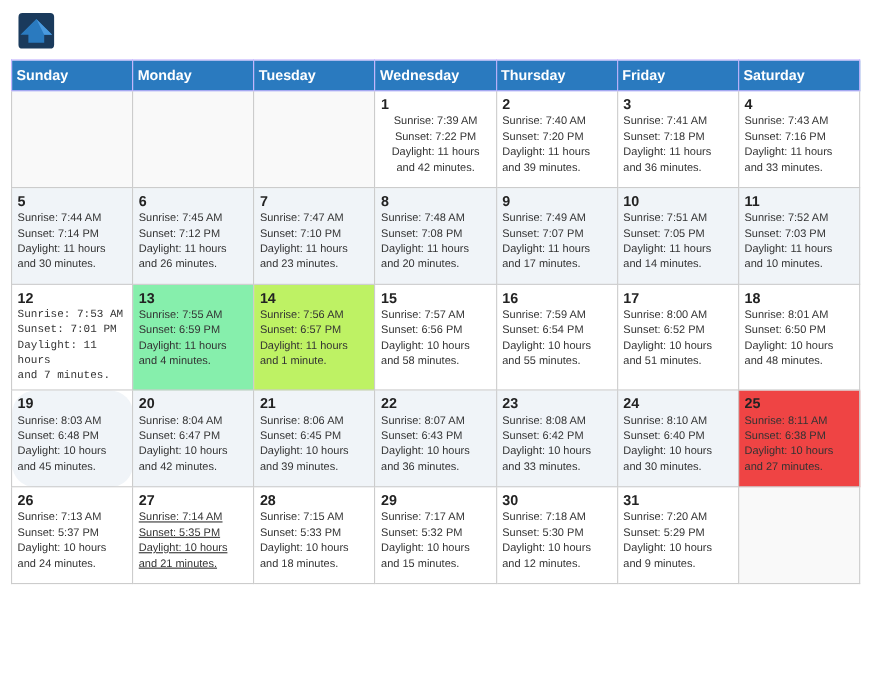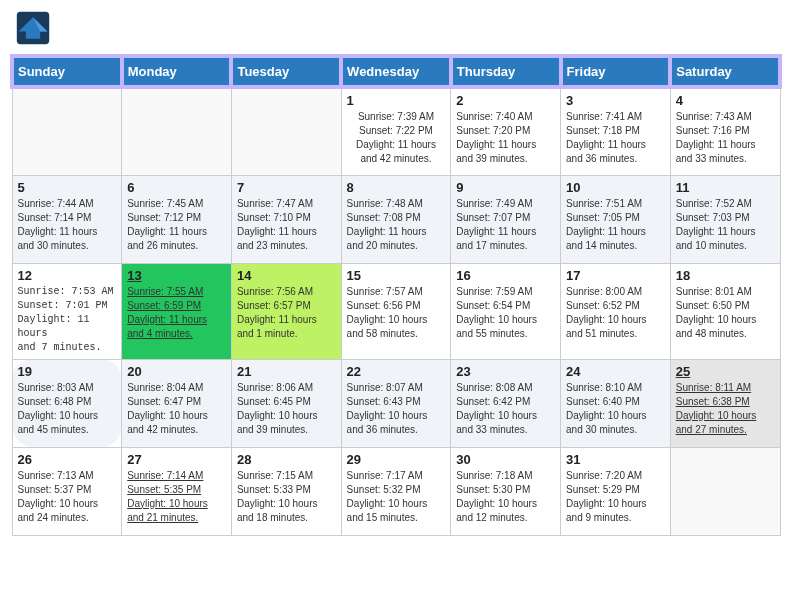--- a/index.html
+++ b/index.html
@@ -53,21 +53,21 @@
       border-collapse: collapse;
       border: 1px solid #ccc;
     }
     .calendar th {
       background: #2a7abf;
       color: #fff;
       font-size: 13px;
       font-weight: bold;
       padding: 6px 4px;
       text-align: left;
-      border: 4px solid #c4b5fd;
+      border: 1px solid #c4b5fd;
     }
     .calendar td {
       vertical-align: top;
       border: 1px solid #ccc;
       padding: 4px 5px;
       font-size: 10.5px;
       color: #333;
       width: calc(100% / 7);
       height: 88px;
       background: #fff;
@@ -212,21 +212,21 @@
         </td>
       </tr>
       <tr>
         <td style="background: rgb(255, 255, 255);">
           <span class="day-number">12</span>
           <div class="day-info" style="white-space: pre-line; font-family: Liberation Mono, monospace;">Sunrise: 7:53 AM
 Sunset: 7:01 PM
 Daylight: 11 hours
 and 7 minutes.</div>
         </td>
-        <td style="background: #22c55e; text-decoration: underline;">
+        <td style="background: #86efac;">
           <span class="day-number">13</span>
           <div class="day-info" style="white-space: pre-line;">Sunrise: 7:55 AM
 Sunset: 6:59 PM
 Daylight: 11 hours
 and 4 minutes.</div>
         </td>
         <td style="background: #bef264;">
           <span class="day-number">14</span>
           <div class="day-info" style="white-space: pre-line;">Sunrise: 7:56 AM
 Sunset: 6:57 PM
@@ -298,21 +298,21 @@
 Daylight: 10 hours
 and 33 minutes.</div>
         </td>
         <td style="background: rgb(240, 244, 248);">
           <span class="day-number">24</span>
           <div class="day-info" style="white-space: pre-line;">Sunrise: 8:10 AM
 Sunset: 6:40 PM
 Daylight: 10 hours
 and 30 minutes.</div>
         </td>
-        <td style="background: #e5e5e5; text-decoration: underline;">
+        <td style="background: #ef4444;">
           <span class="day-number">25</span>
           <div class="day-info" style="white-space: pre-line;">Sunrise: 8:11 AM
 Sunset: 6:38 PM
 Daylight: 10 hours
 and 27 minutes.</div>
         </td>
       </tr>
       <tr>
         <td style="background: rgb(255, 255, 255);">
           <span class="day-number">26</span>

